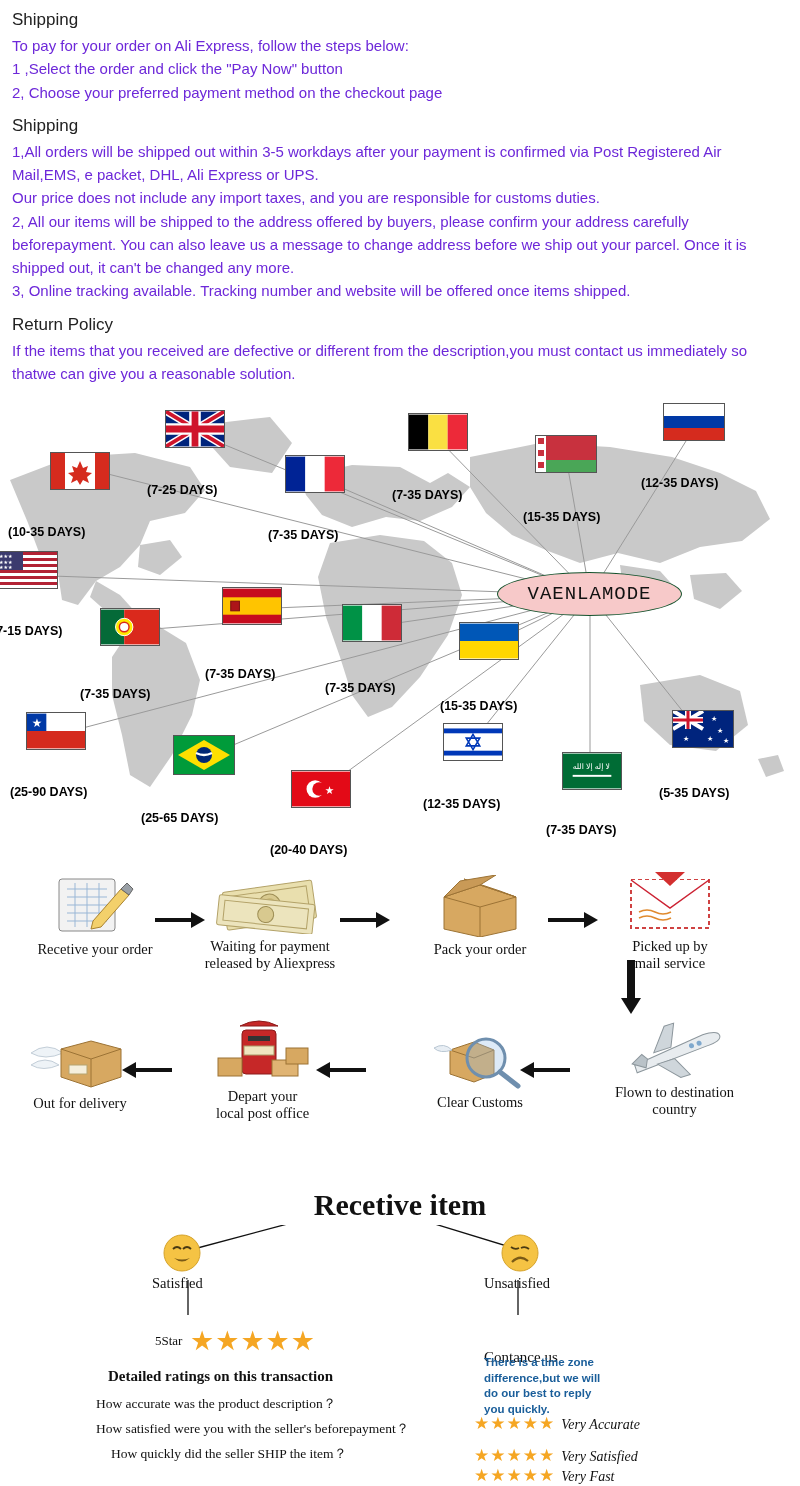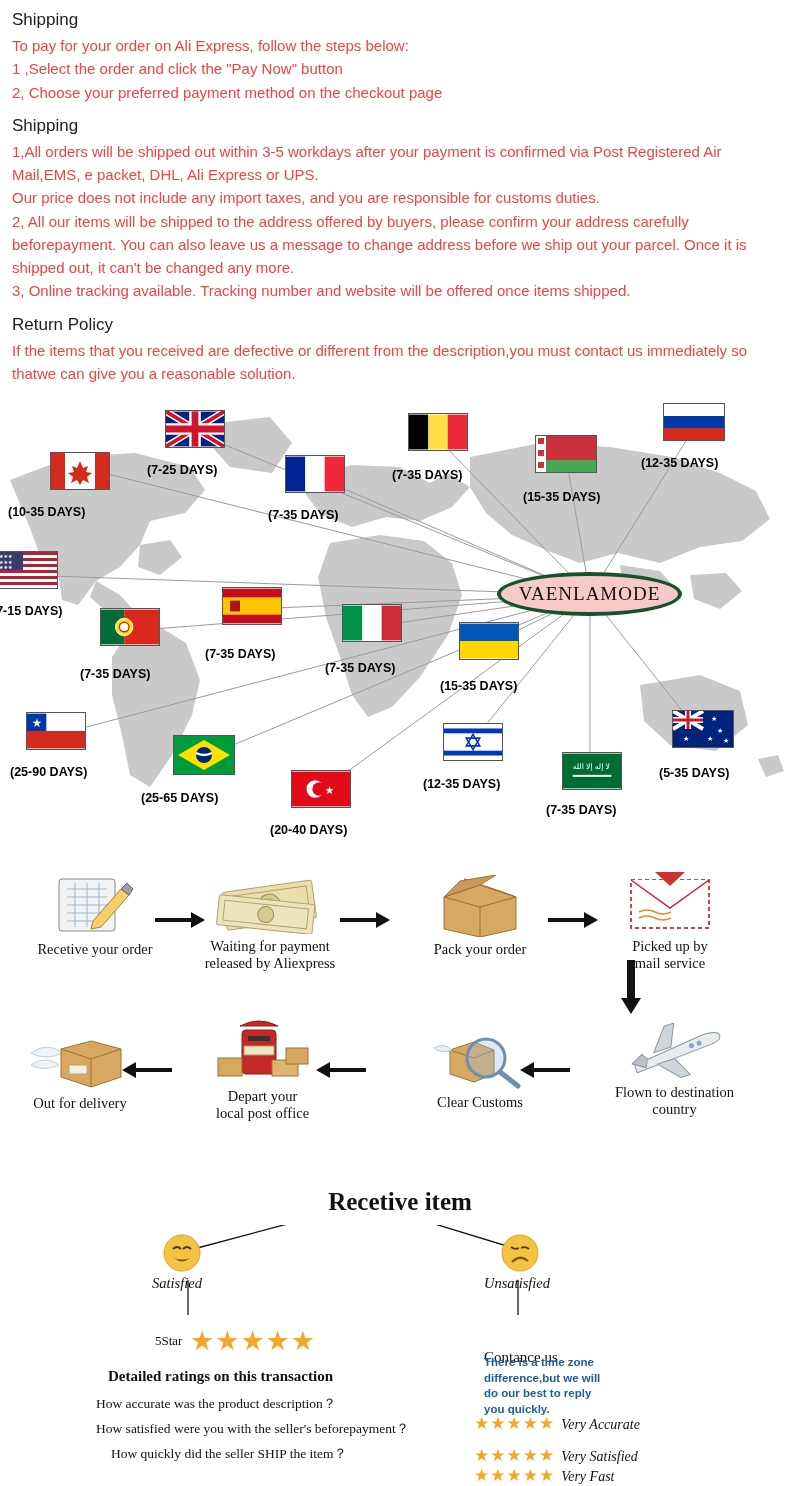--- a/index.html
+++ b/index.html
@@ -19,48 +19,49 @@
   
   .textblock { padding: 10px 12px 0 12px; }
   .sec-title {
     font-size: 17px;
     color: #222;
     margin: 0 0 4px 0;
     font-weight: 400;
   }
   .sec-line {
     font-size: 15px;
-    color: #ef4444;
+    color: #6d28d9;
     line-height: 1.55;
     margin: 0;
   }
   .sec-gap { height: 12px; }
   .map-svg { position: absolute; left: 0; top: 0; }
   .flag {
     position: absolute;
     border: 1px solid #555;
     background: #fff;
     overflow: hidden;
   }
   .daylabel {
     position: absolute;
     font-size: 12.5px;
     font-weight: bold;
     color: #000;
     white-space: nowrap;
+    margin-top: 20px;
   }
   .brand-oval {
     position: absolute;
     left: 497px; top: 572px;
     width: 185px; height: 44px;
     border-radius: 50%;
     background: #f7c9c9;
-    border: 4px solid #14532d;
+    border: 1px solid #14532d;
     display: flex; align-items: center; justify-content: center;
-    font-family: Liberation Serif, serif;
+    font-family: Liberation Mono, monospace;
     font-size: 19px;
     letter-spacing: 1px;
     color: #111;
     z-index: 5;
   }
   .step { position: absolute; text-align: center; }
   .step .cap {
     font-family: "Liberation Serif", serif;
     font-size: 14.5px;
     color: #111;
@@ -73,29 +74,28 @@
   
   .ic { display:block; margin: 0 auto; }
 
   .recetive-title {
     position: absolute;
     left: 0; right: 0;
     top: 1188px;
     text-align: center;
     font-family: "Liberation Serif", serif;
     font-weight: bold;
-    font-size: 25px;
+    font-size: 30px;
     color: #111;
   }
   .face-lbl {
     position: absolute;
     font-family: "Liberation Serif", serif;
     font-size: 14.5px;
     color: #111;
-    font-style: italic;
   }
   .stars { color: #f5a623; letter-spacing: 1px; }
   .star-row {
     position: absolute;
     font-size: 14px;
     white-space: nowrap;
   }
   .star-row .lbl {
     font-family: "Liberation Serif", serif;
     font-style: italic;

